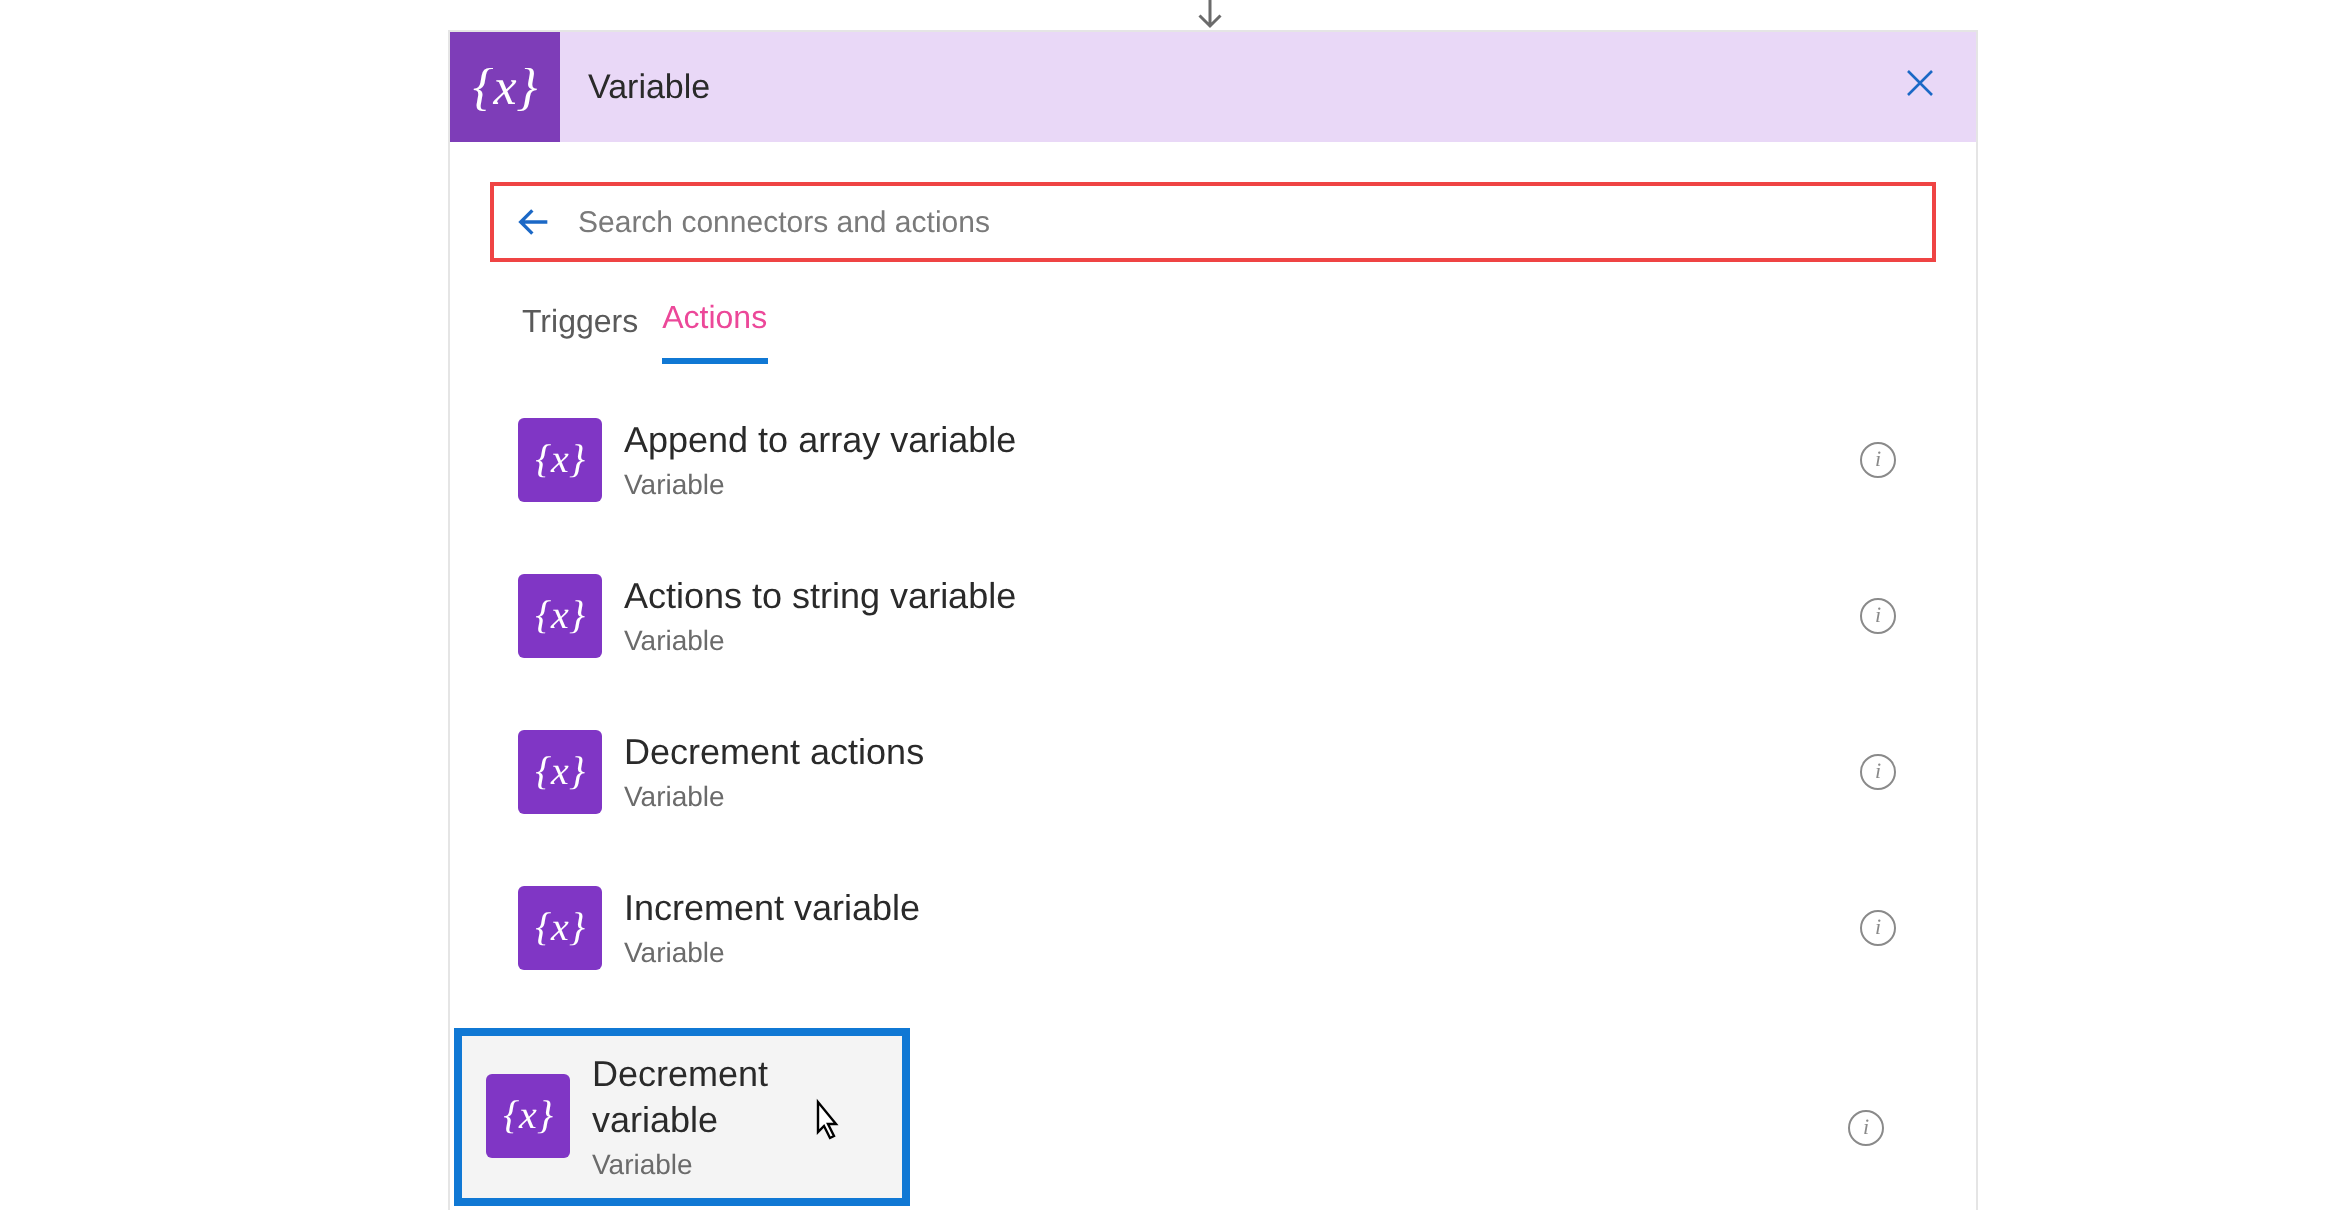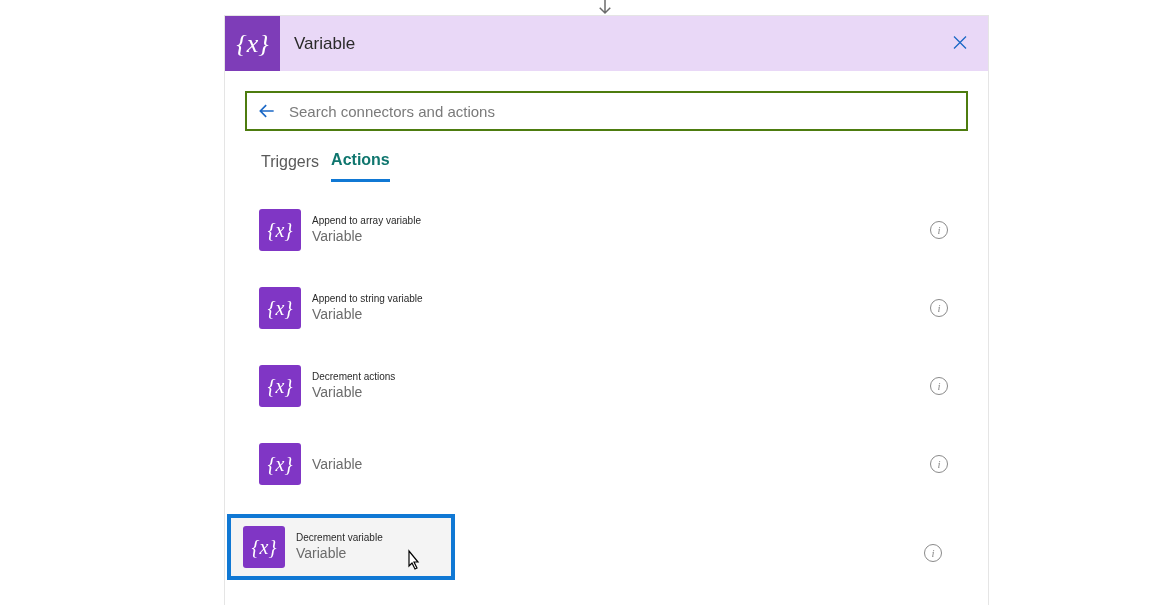--- a/index.html
+++ b/index.html
@@ -67,21 +67,21 @@
     }
     .panel-body {
       padding: 0;
     }
     .search-row {
       padding: 20px 20px 0 20px;
     }
     .search-box {
       display: flex;
       align-items: center;
-      border: 2px solid #4d7c0f;
+      border: 2px solid #ef4444;
       height: 40px;
       background: #ffffff;
     }
     .search-back {
       width: 40px;
       display: flex;
       align-items: center;
       justify-content: center;
       cursor: pointer;
     }
@@ -105,22 +105,22 @@
     }
     .tab {
       font-size: 16px;
       color: #5a5a5a;
       padding-bottom: 10px;
       cursor: pointer;
       background: none;
       border: none;
     }
     .tab.active {
-      color: #0f766e;
-      font-weight: 700;
+      color: #ec4899;
+      font-weight: 400;
       border-bottom: 3px solid #1078d4;
     }
     .actions-list {
       padding: 20px 20px 0 20px;
     }
     .action-item {
       display: flex;
       align-items: center;
       padding: 7px 14px;
       cursor: pointer;
@@ -140,21 +140,21 @@
       font-style: italic;
       font-family: Georgia, serif;
       border-radius: 3px;
       flex-shrink: 0;
     }
     .action-text {
       margin-left: 11px;
       flex: 1;
     }
     .action-title {
-      font-size: 10px;
+      font-size: 18px;
       color: #2a2a2a;
       line-height: 1.3;
     }
     .action-subtitle {
       font-size: 14px;
       color: #6b6b6b;
       line-height: 1.3;
     }
     .info-icon {
       width: 18px;
@@ -243,38 +243,39 @@
         <div class="action-text">
           <div class="action-title">Append to array variable</div>
           <div class="action-subtitle">Variable</div>
         </div>
         <div class="info-icon">i</div>
       </div>
 
       <div class="action-item">
         <div class="action-icon">{x}</div>
         <div class="action-text">
-          <div class="action-title">Append to string variable</div>
+          <div class="action-title">Actions to string variable</div>
           <div class="action-subtitle">Variable</div>
         </div>
         <div class="info-icon">i</div>
       </div>
 
       <div class="action-item">
         <div class="action-icon">{x}</div>
         <div class="action-text">
           <div class="action-title">Decrement actions</div>
           <div class="action-subtitle">Variable</div>
         </div>
         <div class="info-icon">i</div>
       </div>
 
       <div class="action-item">
         <div class="action-icon">{x}</div>
         <div class="action-text">
+          <div class="action-title">Increment variable</div>
           <div class="action-subtitle">Variable</div>
         </div>
         <div class="info-icon">i</div>
       </div>
 
       <div class="highlighted-row">
         <div class="highlighted-wrapper">
           <div class="action-item">
             <div class="action-icon">{x}</div>
             <div class="action-text">

